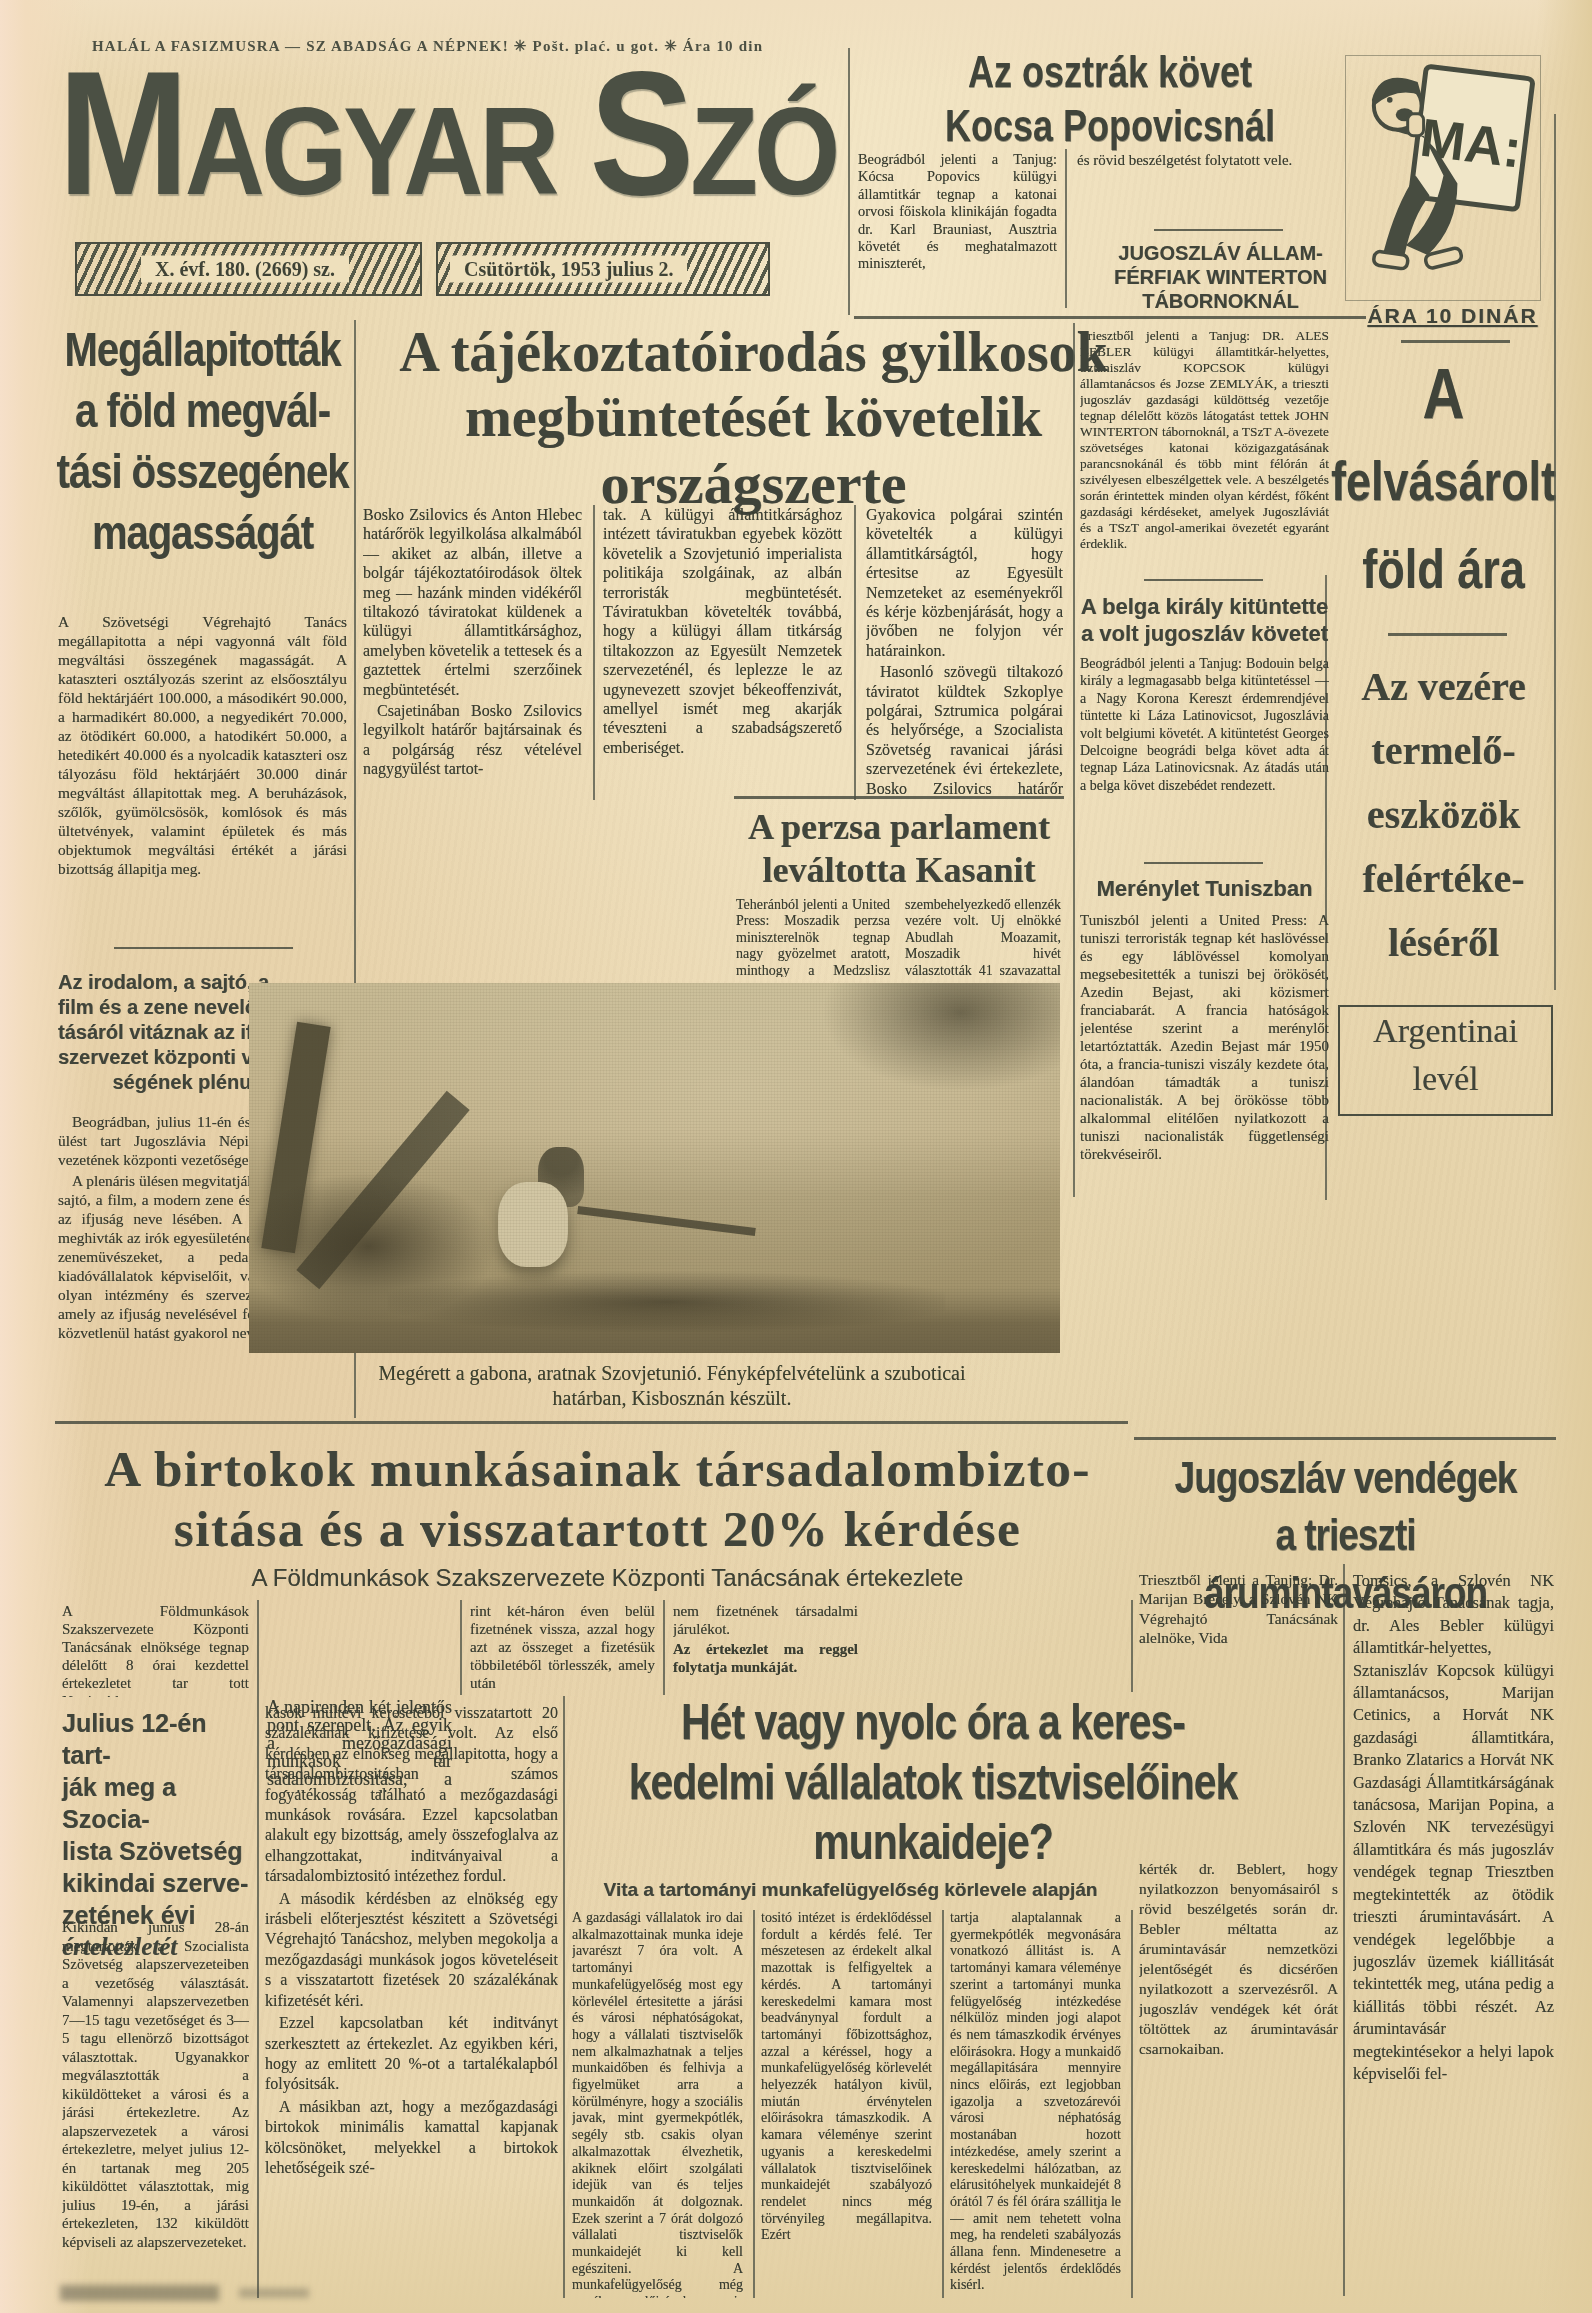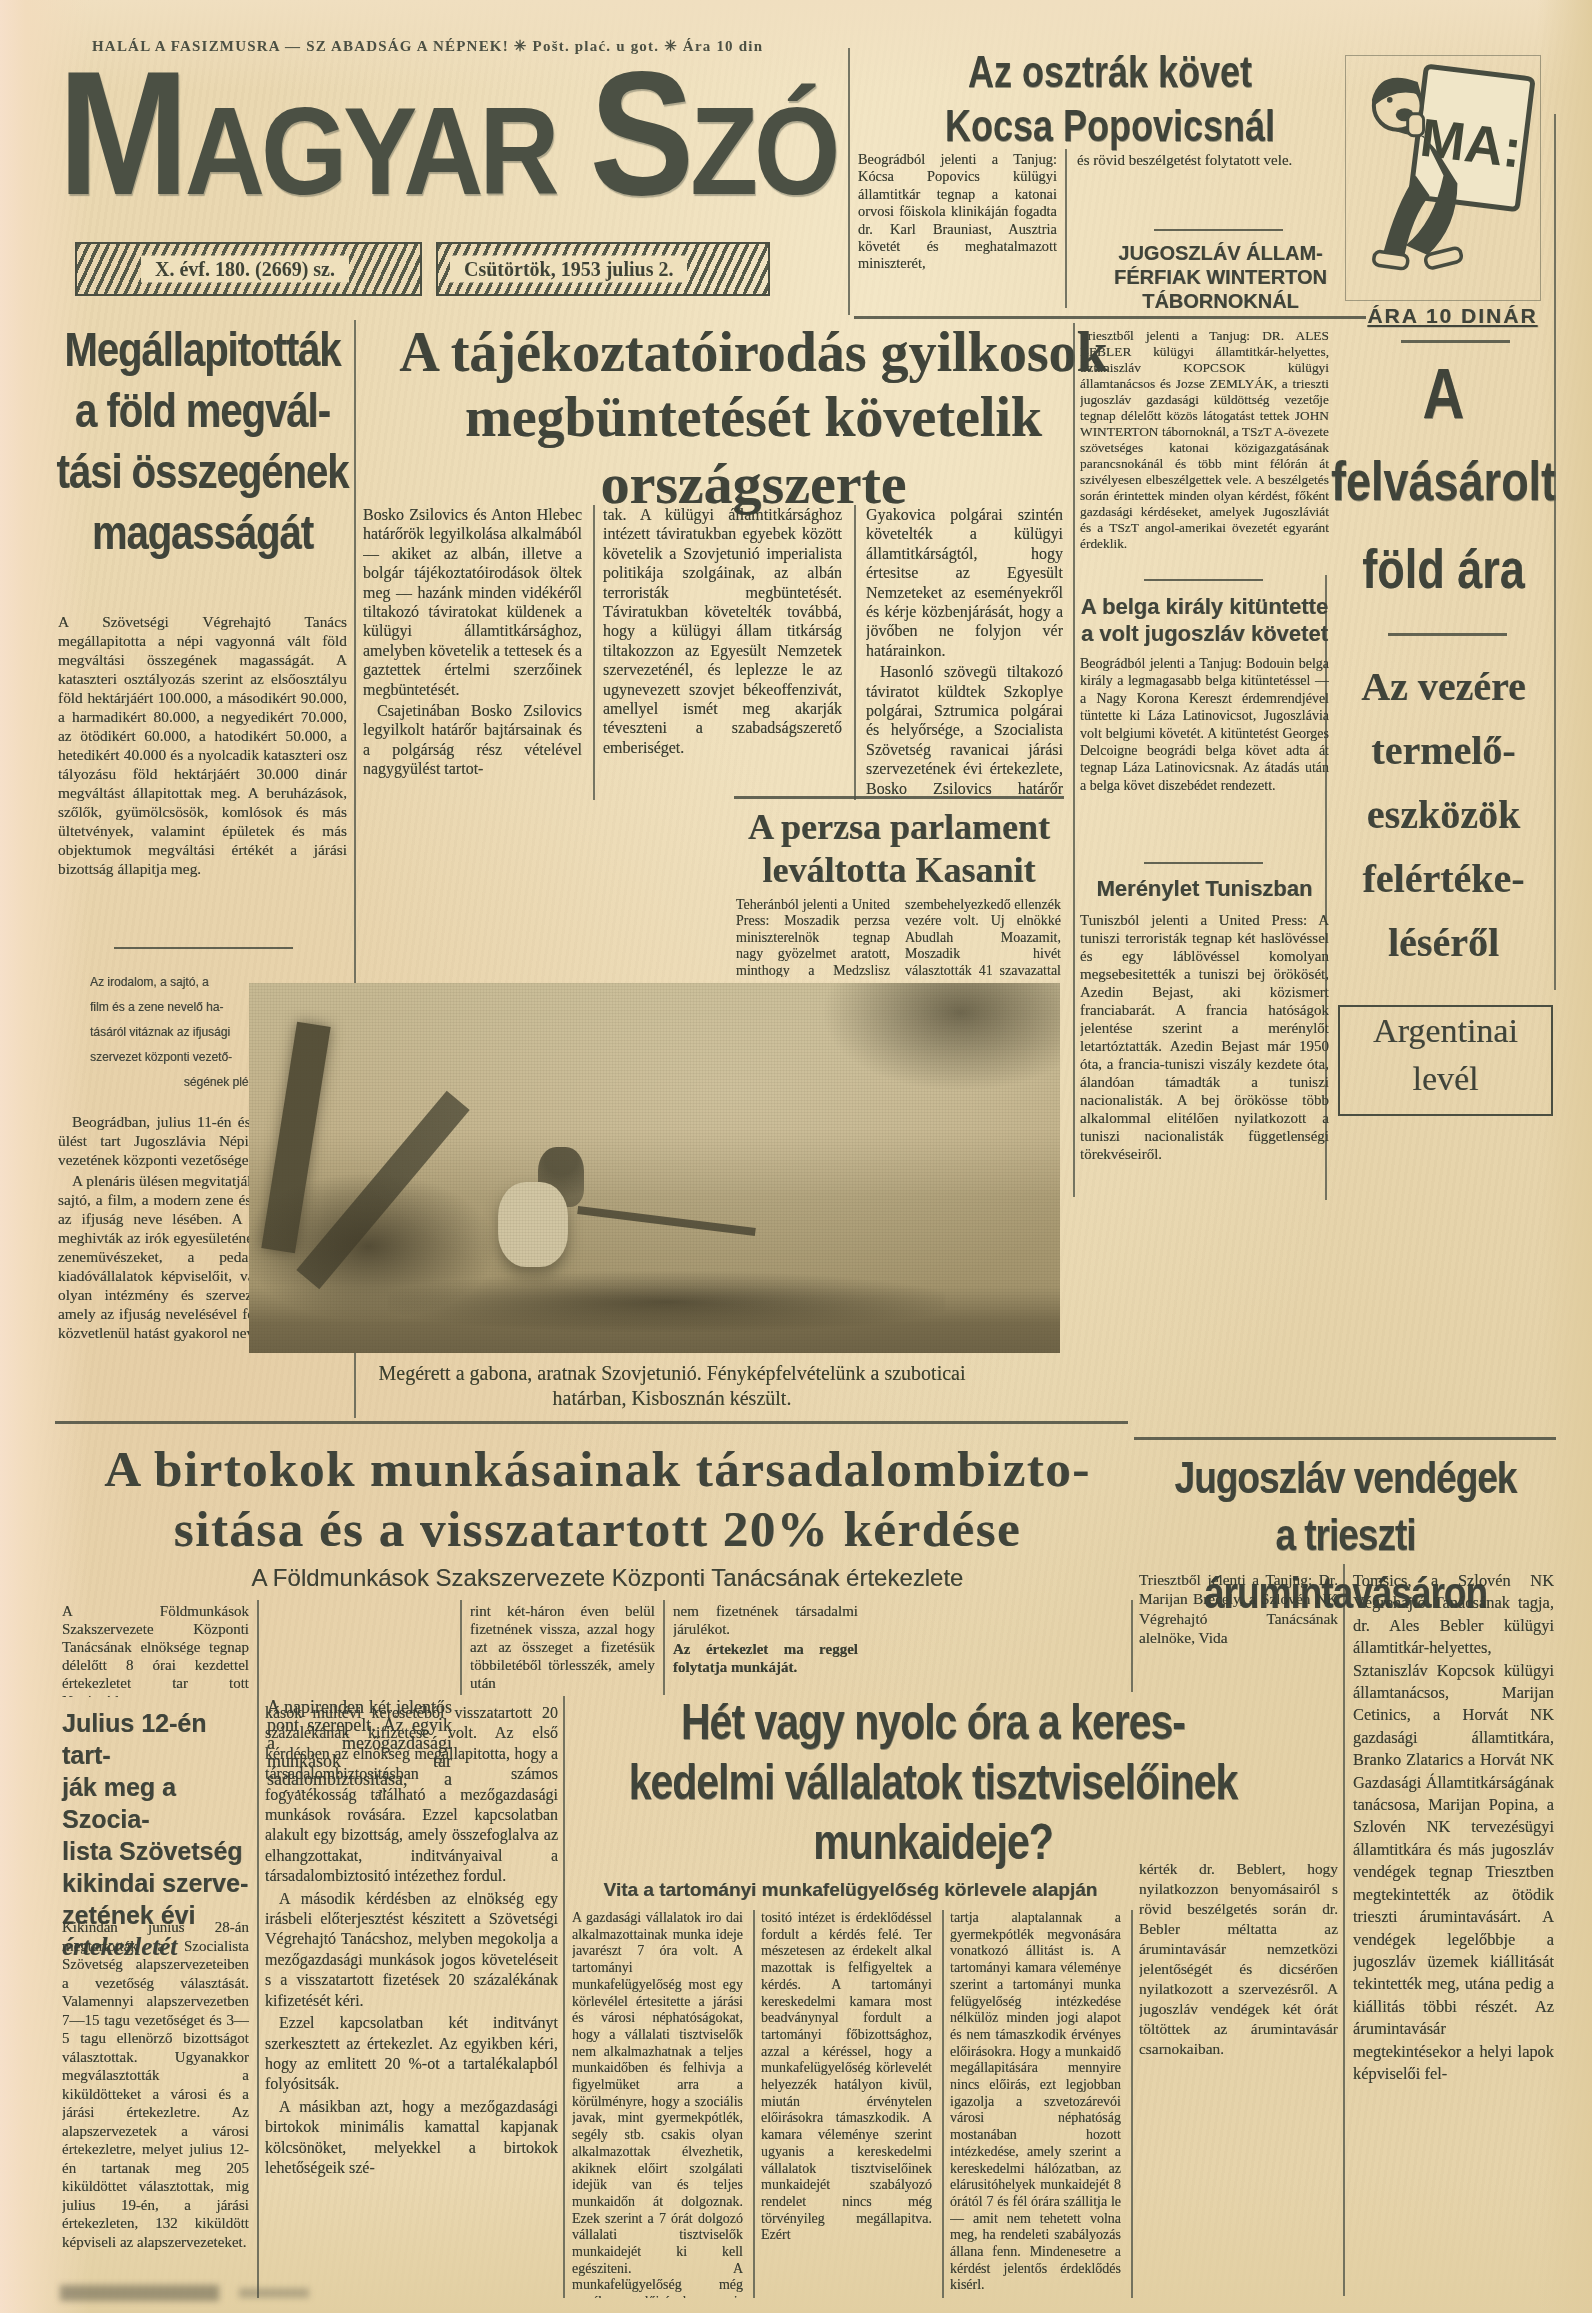--- a/index.html
+++ b/index.html
@@ -142,21 +142,21 @@
   <div class="abs sans c hl condY" style="left:55px;top:318px;width:295px;font-weight:bold;font-size:40px;line-height:50px;letter-spacing:-1px;">
     <span class="capline">Megállapitották</span>
     <span class="capline">a föld megvál-</span>
     <span class="capline">tási összegének</span>
     <span class="capline">magasságát</span>
   </div>
   <div class="abs bt" style="left:58px;top:612px;width:289px;height:323px;font-size:15.4px;line-height:19px;">
     <p class="noind">A Szövetségi Végrehajtó Tanács megállapitotta a népi vagyonná vált föld megváltási összegének magasságát. A kataszteri osztályozás szerint az elsőosztályu föld hektárjáért 100.000, a másodikért 90.000, a harmadikért 80.000, a negyedikért 70.000, az ötödikért 60.000, a hatodikért 50.000, a hetedikért 40.000 és a nyolcadik kataszteri osz tályozásu föld hektárjáért 30.000 dinár megváltást állapitottak meg. A beruházások, szőlők, gyümölcsösök, komlósok és más ültetvények, valamint épületek és más objektumok megváltási értékét a járási bizottság állapitja meg.</p>
   </div>
   <div class="hr" style="left:114px;top:947px;width:179px;height:2px;"></div>
-  <div class="abs sans hl" style="left:58px;top:970px;width:289px;font-weight:normal;font-size:12px;line-height:25px;margin-left:32px;">
+  <div class="abs sans hl" style="left:58px;top:970px;width:289px;font-weight:bold;font-size:20px;line-height:25px;">
     <span class="capline">Az irodalom, a sajtó, a</span>
     <span class="capline">film és a zene nevelő ha-</span>
     <span class="capline">tásáról vitáznak az ifjusági</span>
     <span class="capline">szervezet központi vezető-</span>
     <span class="capline c" style="text-align:center;">ségének plénumán</span>
   </div>
   <div class="abs bt" style="left:58px;top:1112px;width:289px;height:303px;font-size:15.4px;line-height:19px;">
     <p>Beográdban, julius 11-én és 12-én plenáris ülést tart Jugoszlávia Népi Ifjusági szer vezetének központi vezetősége.</p>
     <p>A plenáris ülésen megvitatják az irodalom, a sajtó, a film, a modern zene és a rádió hatását az ifjuság neve lésében. A plenáris ülésre meghivták az irók egyesületének képviselőit, a zenemüvészeket, a pedagógusokat, a kiadóvállalatok képviselőit, valamint számos olyan intézmény és szervezet képviselőit, amely az ifjuság nevelésével foglalkozik vagy közvetlenül hatást gyakorol nevelésére.</p>
   </div>

